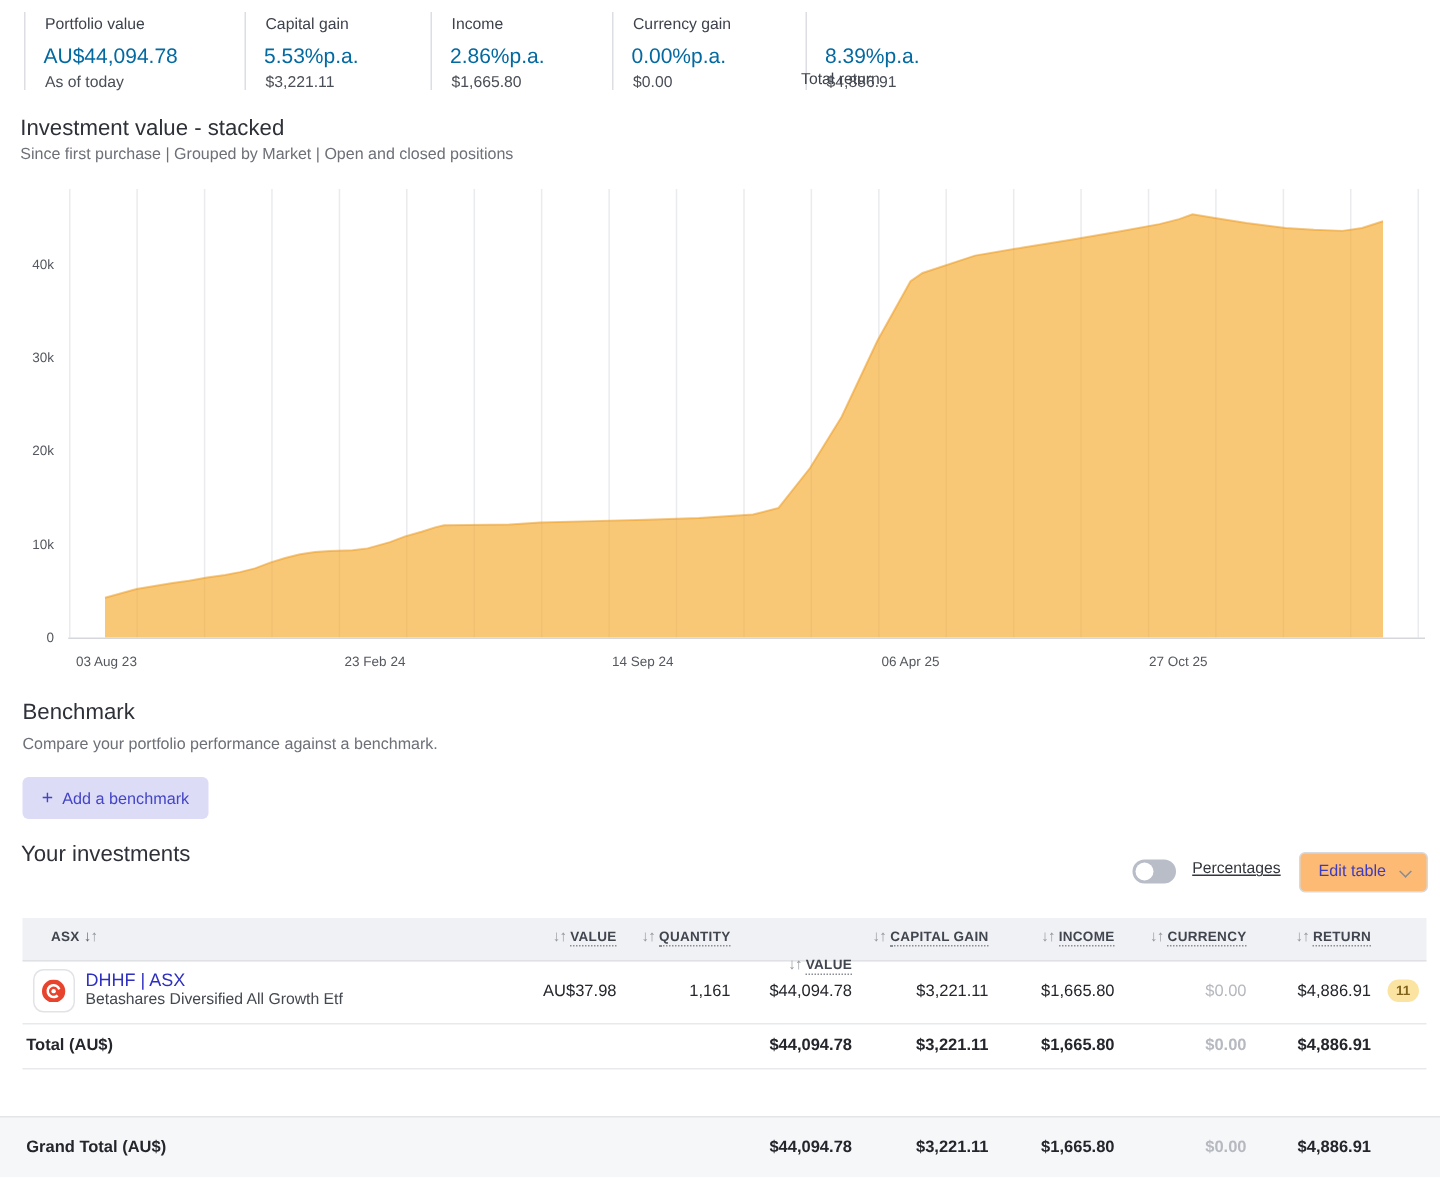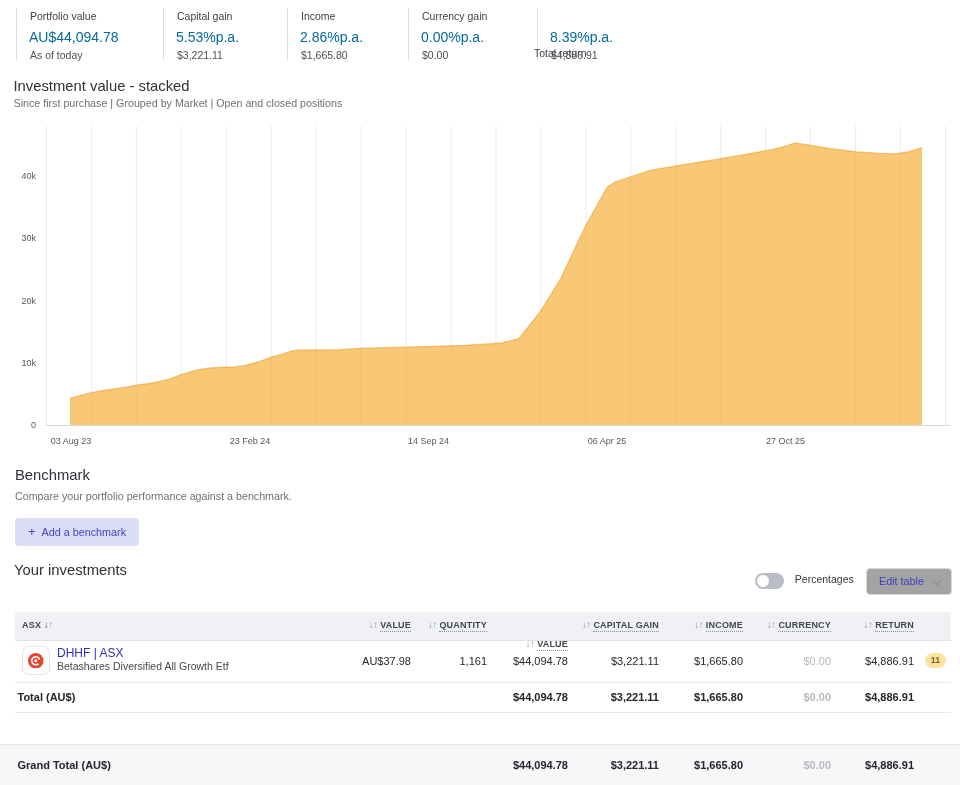--- a/index.html
+++ b/index.html
@@ -16,24 +16,24 @@
 .h1 { font-size:14.8px; color:#2e3138; }
 .subtle { font-size:10.7px; color:#6d7077; }
 
 .selectbox { position:absolute; left:793px; top:83px; width:157px; height:28px; border:1px solid #c9ccd3; border-radius:4px; background:#fff; font-size:10.8px; color:#3c414b; line-height:26px; padding-left:13px; }
 .chev { position:absolute; width:8px; height:8px; border-right:1.5px solid #868b94; border-bottom:1.5px solid #868b94; transform:rotate(45deg); }
 
 .btn-bench { position:absolute; left:15px; top:518px; width:124px; height:28px; background:#dcdcf7; border-radius:4px; font-size:10.8px; color:#4444c6; line-height:28px; text-align:center; }
 
 .toggle { position:absolute; left:755px; top:573px; width:29px; height:16px; background:#b9bdc8; border-radius:8px; }
 .toggle .knob { position:absolute; left:2px; top:2px; width:12px; height:12px; background:#fff; border-radius:50%; }
-.btn-edit { position:absolute; left:866px; top:568px; width:86px; height:27px; border:1px solid #d6d9de; border-radius:4px; background:#a3a3a3; font-size:10.8px; color:#3c3cbd; line-height:25px; padding-left:12px; }
+.btn-edit { position:absolute; left:866px; top:568px; width:86px; height:27px; border:1px solid #d6d9de; border-radius:4px; background:#fdba74; font-size:10.8px; color:#3c3cbd; line-height:25px; padding-left:12px; }
 
 .thead { position:absolute; left:15px; top:612px; width:936px; height:29px; background:#f0f1f5; border-bottom:1px solid #e0e1e5; }
-.th { position:absolute; font-size:9px; font-weight:bold; color:#41454e; letter-spacing:0.2px; white-space:nowrap; line-height:1; }
+.th { position:absolute; font-size:9px; font-weight:bold; color:#41454e; letter-spacing:0.2px; white-space:nowrap; line-height:1;margin-left:12px; }
 .th u { text-decoration:none; border-bottom:1px dotted #8a8e96; padding-bottom:1px; }
 .sorticon { color:#94999f; font-weight:normal; font-size:10px; letter-spacing:-0.5px; }
 .cellr { position:absolute; font-size:11px; color:#24262c; text-align:right; white-space:nowrap; line-height:1; }
 .bold { font-weight:bold; }
 .gray { color:#b7b9c0 !important; }
 .rowline { position:absolute; left:15px; width:936px; height:0; border-top:1px solid #e8e9ec; }
 .badge { position:absolute; left:925px; top:653px; width:21px; height:15px; background:#fbe3a2; border-radius:7.5px; font-size:9px; font-weight:bold; color:#81641b; text-align:center; line-height:15px; }
 .granddiv { position:absolute; left:0px; top:744px; width:960px; height:41px; background:#f6f7f9; border-top:1px solid #e4e5e9; }
 a.sec { color:#2f2fc0; text-decoration:none; }
 </style>
@@ -113,21 +113,21 @@
   </svg>
 
   <div class="t h1" style="left:15px; top:468px;">Benchmark</div>
   <div class="t subtle" style="left:15px; top:490.8px;">Compare your portfolio performance against a benchmark.</div>
   <div class="btn-bench"><span style="font-size:13px; margin-right:6px;">+</span>Add a benchmark</div>
 
   <div class="t h1" style="left:14px; top:562.8px;">Your investments</div>
   <div class="toggle">
       <div class="knob"></div>
     </div>
-  <div class="t" style="left:794.8px; top:574.3px; font-size:10.5px; color:#33363c;">Percentages</div>
+  <div class="t" style="left:794.8px; top:574.3px; font-size:10.5px; color:#33363c;text-decoration:underline;">Percentages</div>
   <div class="btn-edit">Edit table
     <div class="chev" style="right:11px; top:9px; width:6px; height:6px;"></div>
   </div>
 
   <div class="thead"></div>
   <div class="th" style="left:22px; top:619.6px;">ASX <span class="sorticon"><span style="color:#60656d;">↓</span>↑</span></div>
   <div class="th" style="right:549px; top:619.6px;"><span class="sorticon">↓↑</span> <u>VALUE</u></div>
   <div class="th" style="right:473px; top:619.6px;"><span class="sorticon">↓↑</span> <u>QUANTITY</u></div>
   <div class="th" style="right:392px; top:639px;"><span class="sorticon">↓↑</span> <u>VALUE</u></div>
   <div class="th" style="right:301px; top:619.6px;"><span class="sorticon">↓↑</span> <u>CAPITAL GAIN</u></div>

